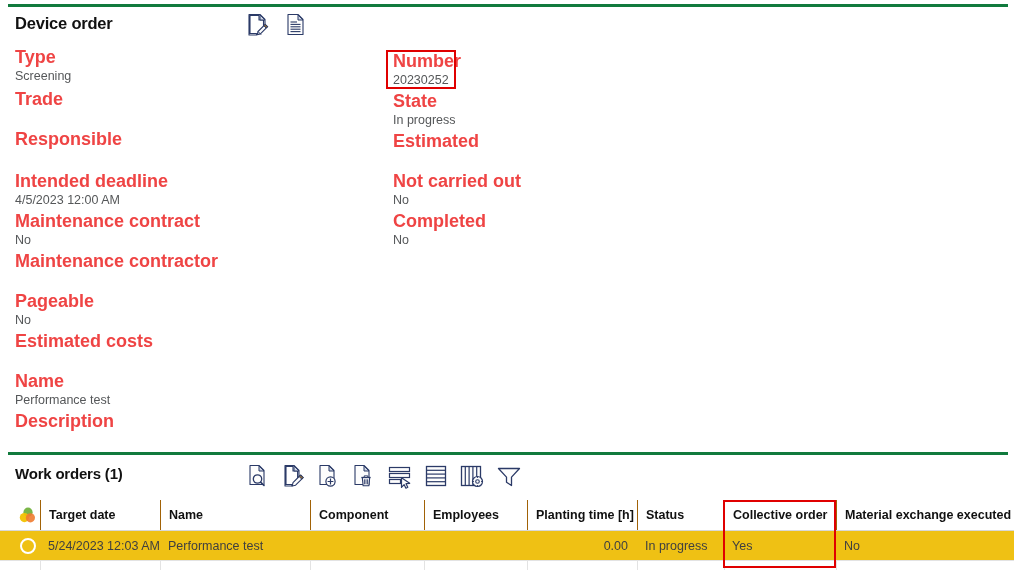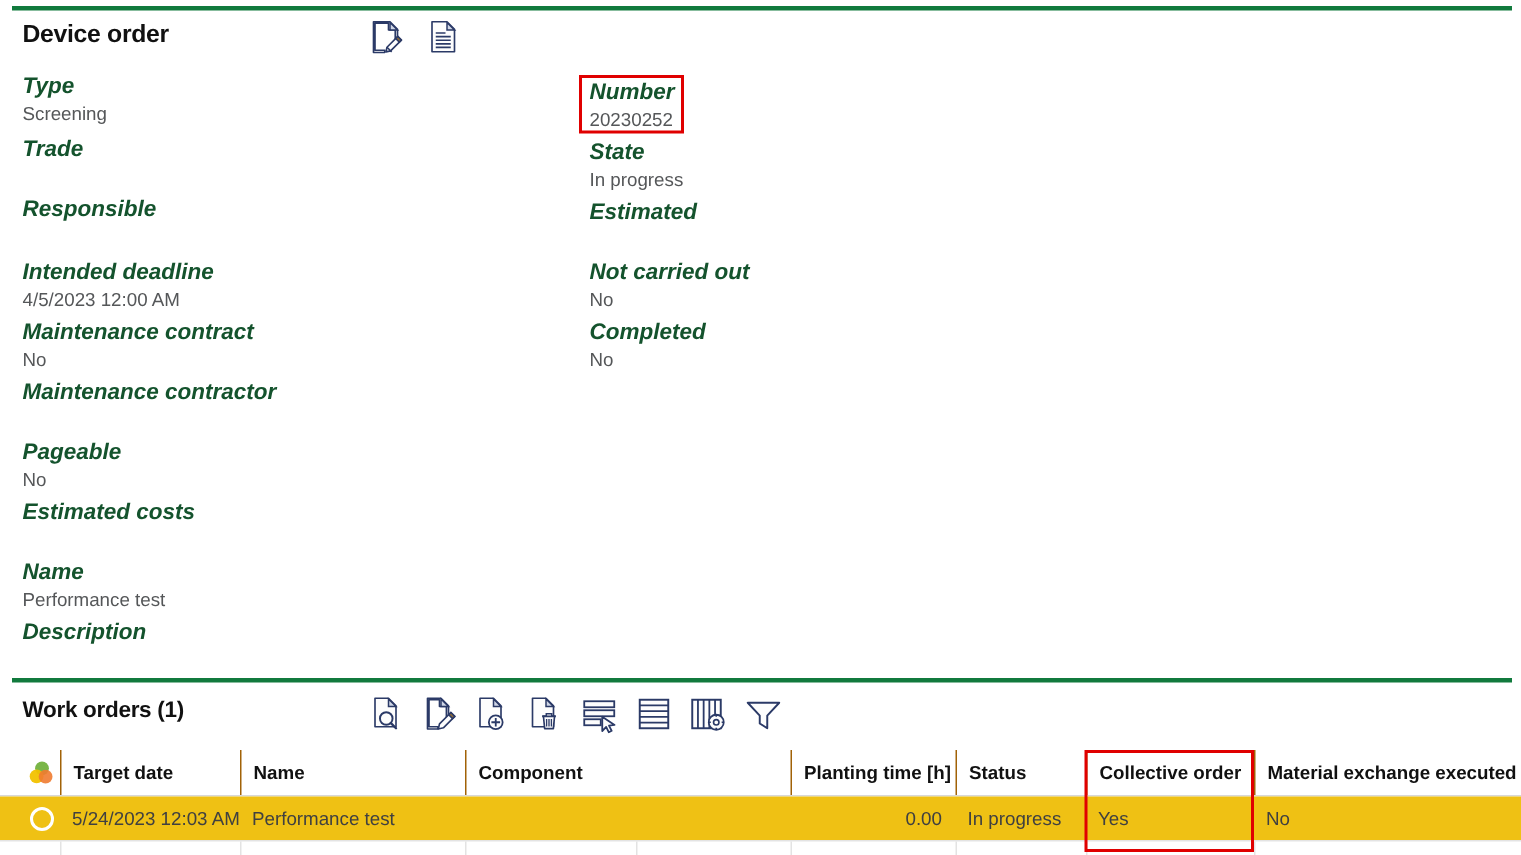--- a/index.html
+++ b/index.html
@@ -68,26 +68,25 @@
     left: 0;
     top: 50px;
     width: 1014px;
   }
   .col-left  { position: absolute; left: 15px;  top: 0; width: 360px; }
   .col-right { position: absolute; left: 393px; top: 0; width: 360px; }
 
   .fld { position: absolute; left: 0; }
   .fld .lbl {
     display: block;
-    font-size: 15px;
+    font-size: 18px;
     font-weight: bold;
-    color: #14532d;
+    color: #ef4444;
     line-height: 15px;
     white-space: nowrap;
-    font-style: italic;
   }
   .fld .val {
     display: block;
     font-size: 12.5px;
     font-weight: normal;
     color: #555759;
     line-height: 15px;
     margin-top: 4px;
     white-space: nowrap;
     min-height: 0;
@@ -433,20 +432,21 @@
           <svg width="18" height="17" viewBox="0 0 18 17">
             <circle cx="9" cy="5.2" r="4.6" fill="#7ab648"></circle>
             <circle cx="5.4" cy="10.6" r="4.6" fill="#f2c200" opacity="0.95"></circle>
             <circle cx="11.4" cy="10.8" r="4.6" fill="#ef7b30" opacity="0.9"></circle>
           </svg>
         </span>
       </div>
       <div class="cell" style="left:40px;width:120px">Target date</div>
       <div class="cell" style="left:160px;width:150px">Name</div>
       <div class="cell" style="left:310px;width:114px">Component</div>
+      <div class="cell" style="left:424px;width:103px">Employees</div>
       <div class="cell" style="left:527px;width:110px">Planting time [h]</div>
       <div class="cell" style="left:637px;width:87px">Status</div>
       <div class="cell" style="left:724px;width:112px">Collective order</div>
       <div class="cell" style="left:836px;width:184px">Material exchange executed</div>
     </div>
 
     <div class="grid-row">
       <div class="cell" style="left:0px;width:40px">
         <span class="status-dot"></span>
       </div>

